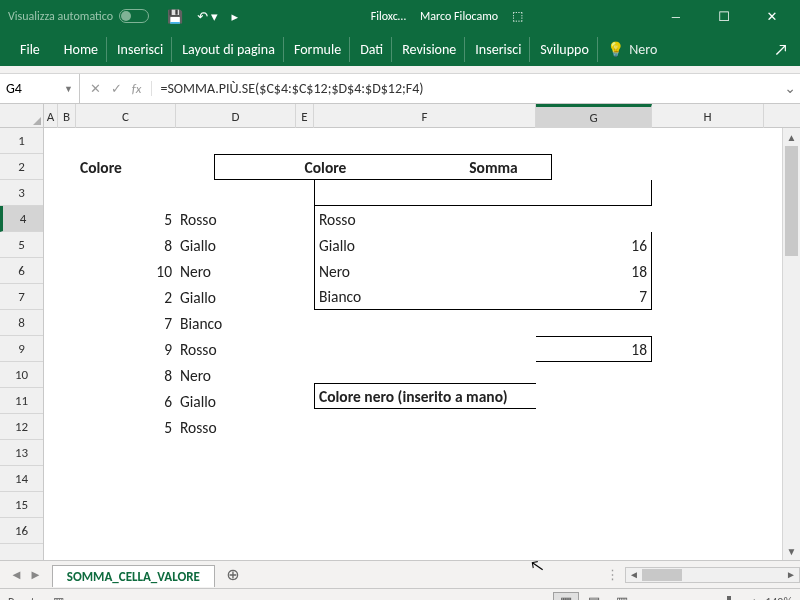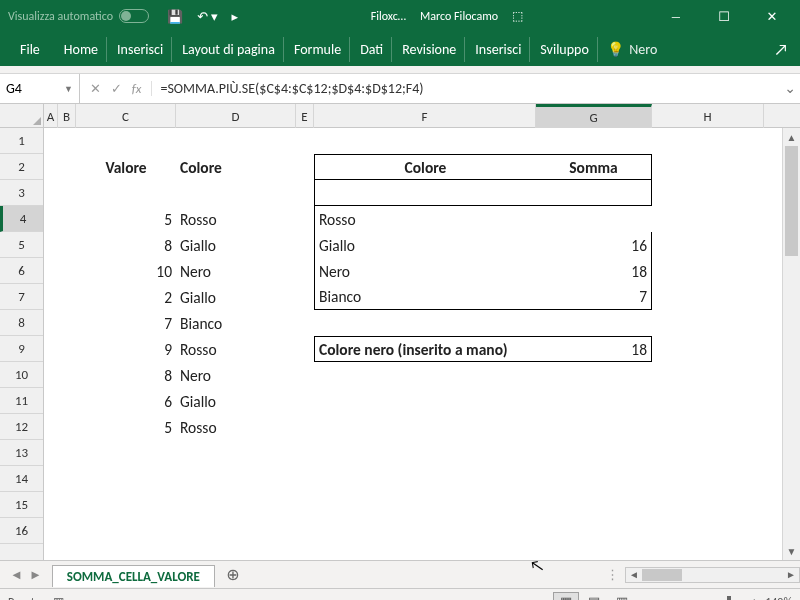--- a/index.html
+++ b/index.html
@@ -171,21 +171,20 @@
         <div class="cell cw-C " style="width: 100px;"></div>
         <div class="cell cw-D " style="width: 120px;"></div>
         <div class="cell cw-E " style="width: 18px;"></div>
         <div class="cell cw-F " style="width: 222px;"></div>
         <div class="cell cw-G " style="width: 116px;"></div>
         <div class="cell cw-H " style="width: 112px;"></div>
       </div>
       <div class="cellrow">
         <div class="cell cw-A " style="width: 14px;"></div>
         <div class="cell cw-B " style="width: 18px;"></div>
-        <div class="cell cw-C bold ac" style="width: 100px;">Valore</div>
         <div class="cell cw-D bold" style="width: 120px;">Colore</div>
         <div class="cell cw-E " style="width: 18px;"></div>
         <div class="cell cw-F bold ac bt bl bb" style="width: 222px;">Colore</div>
         <div class="cell cw-G bold ac bt br bb" style="width: 116px;">Somma</div>
         <div class="cell cw-H " style="width: 112px;"></div>
       </div>
       <div class="cellrow">
         <div class="cell cw-A " style="width: 14px;"></div>
         <div class="cell cw-B " style="width: 18px;"></div>
         <div class="cell cw-C " style="width: 100px;"></div>
@@ -243,21 +242,21 @@
         <div class="cell cw-F " style="width: 222px;"></div>
         <div class="cell cw-G " style="width: 116px;"></div>
         <div class="cell cw-H " style="width: 112px;"></div>
       </div>
       <div class="cellrow">
         <div class="cell cw-A " style="width: 14px;"></div>
         <div class="cell cw-B " style="width: 18px;"></div>
         <div class="cell cw-C ar" style="width: 100px;">9</div>
         <div class="cell cw-D " style="width: 120px;">Rosso</div>
         <div class="cell cw-E " style="width: 18px;"></div>
-        <div class="cell cw-F bold bt bl bb" style="width: 222px;">Colore nero (inserito a mano)</div>
+        <div class="cell cw-F bold bt bl bb" style="width: 222px; margin-top: 47px;">Colore nero (inserito a mano)</div>
         <div class="cell cw-G ar bt br bb" style="width: 116px;">18</div>
         <div class="cell cw-H " style="width: 112px;"></div>
       </div>
       <div class="cellrow">
         <div class="cell cw-A " style="width: 14px;"></div>
         <div class="cell cw-B " style="width: 18px;"></div>
         <div class="cell cw-C ar" style="width: 100px;">8</div>
         <div class="cell cw-D " style="width: 120px;">Nero</div>
         <div class="cell cw-E " style="width: 18px;"></div>
         <div class="cell cw-F " style="width: 222px;"></div>

